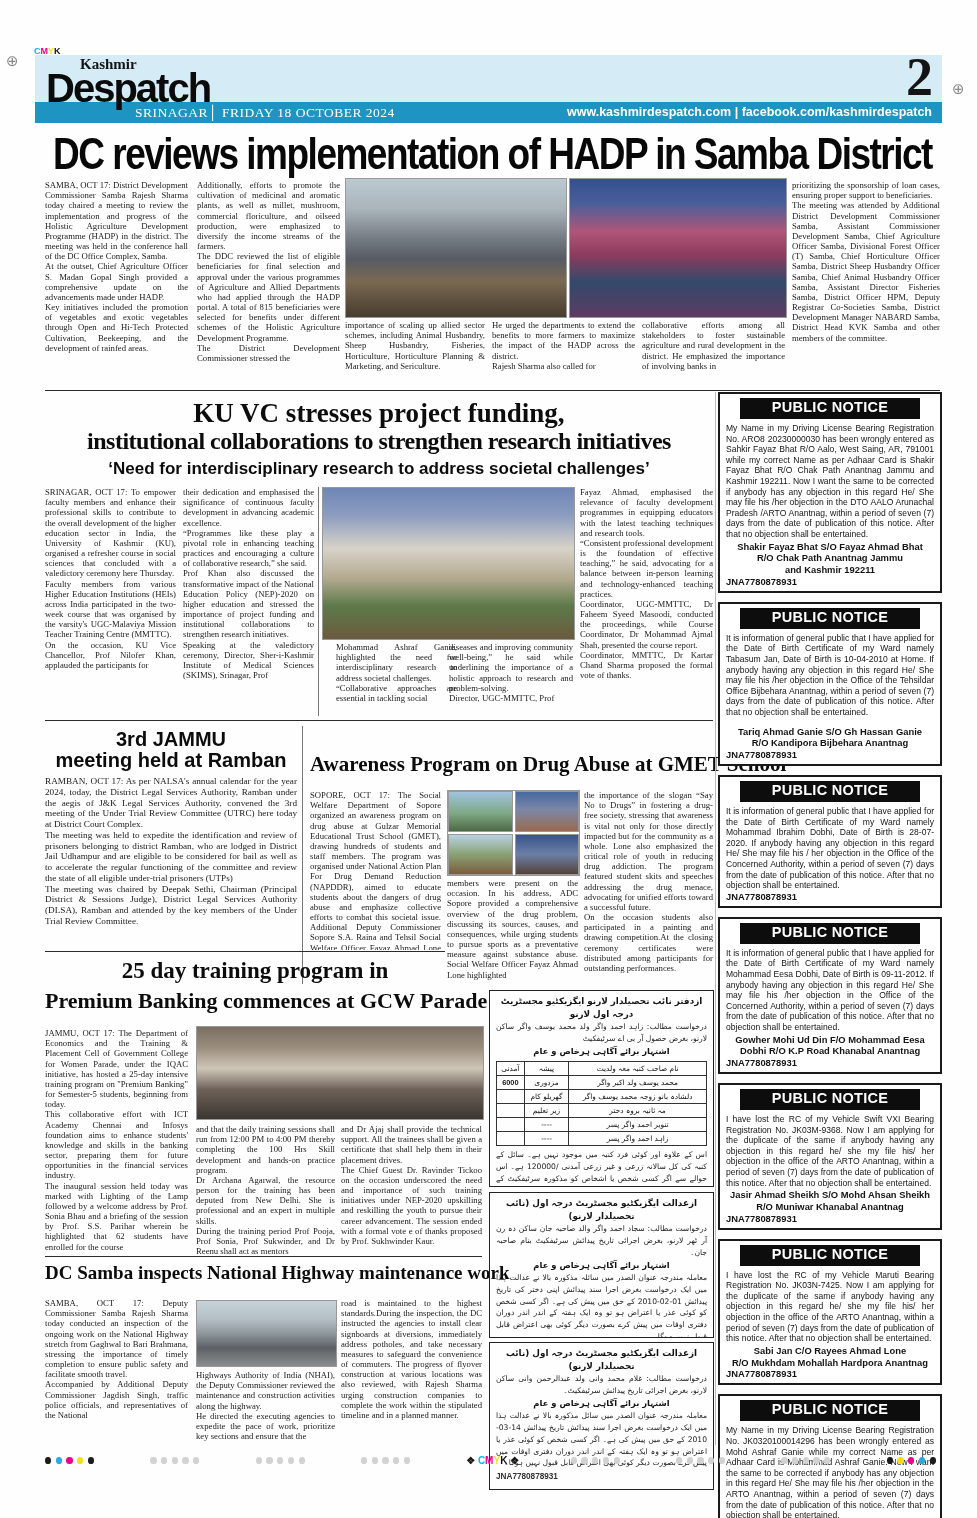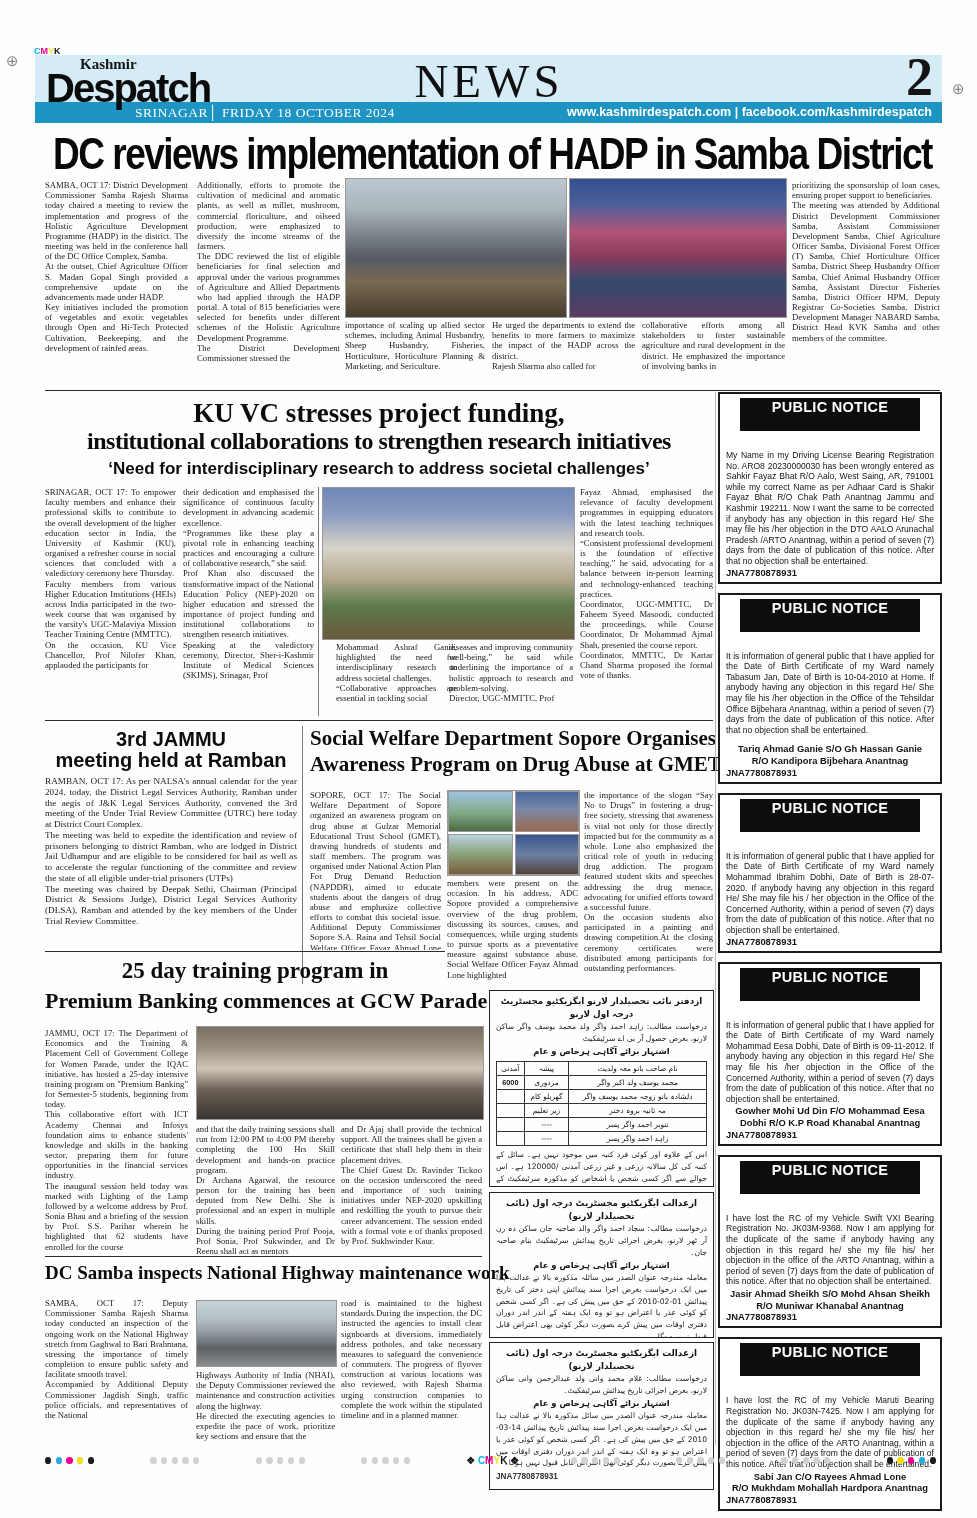--- a/index.html
+++ b/index.html
@@ -37,21 +37,21 @@
   .collage { display:grid; grid-template-columns:1fr 1fr; grid-template-rows:1fr 1fr; gap:2px; background:#fff; }
   .collage div { border:0.5px solid #999; }
   .cg1 { background:linear-gradient(180deg,#9fc3e0 0%,#7fa884 55%,#4c6a44 100%); }
   .cg2 { background:linear-gradient(180deg,#4668a0 0%,#7c88a8 45%,#9a6a4e 100%); }
   .cg3 { background:linear-gradient(180deg,#b9d2e2 0%,#8aa174 50%,#7a5c3e 100%); }
   .cg4 { background:linear-gradient(180deg,#38548c 0%,#6c7fa5 50%,#54423a 100%); }
 
   
   .notices-col { display:flex; flex-direction:column; gap:9px; }
   .notice { border:2px solid #1a1a1a; background:#fff; padding:4px 6px 4px; font-family:"Liberation Sans",sans-serif; }
-  .notice-title { background:#0d0d0d; color:#fff; font-weight:700; font-size:14.5px; text-align:center; padding:1px 0 16px; margin:0 14px 19px; letter-spacing:0.3px; }
+  .notice-title { background:#0d0d0d; color:#fff; font-weight:700; font-size:14.5px; text-align:center; padding:1px 0 4px; margin:0 14px 4px; letter-spacing:0.3px; }
   .notice-body { font-size:8.55px; line-height:1.24; text-align:justify; color:#151515; }
   .notice-sig  { font-size:9.4px; font-weight:700; text-align:center; line-height:1.25; margin-top:1px; }
   .notice-code { font-size:9.4px; font-weight:700; text-align:left; }
 
   
   .urdu-box { border:1.5px solid #222; padding:4px 6px; overflow:hidden; font-family:"DejaVu Sans",sans-serif; direction:rtl; }
   .urdu-title { font-size:8.8px; font-weight:700; text-align:center; line-height:1.5; }
   .urdu-sub   { font-size:8.4px; font-weight:700; text-align:center; line-height:1.6; }
   .urdu-body  { font-size:7.6px; line-height:1.55; text-align:justify; color:#1b1b1b; }
   .urdu-table { width:100%; border-collapse:collapse; margin:3px 0; direction:rtl; }
@@ -78,21 +78,20 @@
     <b class="c-c">C</b><b class="c-m">M</b><b class="c-y">Y</b><b class="c-k">K</b>
   </div>
   <div class="abs regmark" style="left:6px;top:52px;">⊕</div>
   <div class="abs regmark" style="left:952px;top:80px;">⊕</div>
 
   <div class="abs mast-band" style="left:35px;top:55px;width:907px;height:47px;"></div>
   <div class="abs" style="left:46px;top:57px;z-index:5;">
     <div class="logo-top">Kashmir</div>
     <div class="logo-main">Despatch</div>
   </div>
-  <div class="abs section-title" style="left:339px;top:58px;width:300px;">NEWS</div>
   <div class="abs page-num" style="left:875px;top:55px;width:58px;">2</div>
 
   <div class="abs datebar" style="left:35px;top:102px;width:907px;height:21px;text-decoration:underline;">
     <span class="abs city-date" style="left:100px;top:3px;">
       <span>SRINAGAR</span><span>│ </span><span>FRIDAY 18  OCTOBER  2024</span>
     </span>
     <span class="abs web" style="right:10px;top:3px;">
       <span>www.kashmirdespatch.com</span>
       <span>|</span>
       <span>facebook.com/kashmirdespatch</span>
@@ -138,21 +137,20 @@
 Coordinator, MMTTC, Dr Kartar Chand Sharma proposed the formal vote of thanks.</div>
   <div class="abs rule-h" style="left:45px;top:720px;width:668px;"></div>
 
   <div class="abs h-sans" style="left:45px;top:728px;width:252px;font-size:20px;">3rd JAMMU</div>
   <div class="abs h-sans" style="left:45px;top:749px;width:252px;font-size:20px;">meeting held at Ramban</div>
   <div class="abs bodytext" style="left:45px;top:776px;width:252px;height:170px;font-size:9.2px;">RAMBAN, OCT 17: As per NALSA's annual calendar for the year 2024, today, the District Legal Services Authority, Ramban under the aegis of J&amp;K Legal Services Authority, convened the 3rd meeting of the Under Trial Review Committee (UTRC) here today at District Court Complex.
 The meeting was held to expedite the identification and review of prisoners belonging to district Ramban, who are lodged in District Jail Udhampur and are eligible to be considered for bail as well as to accelerate the regular functioning of the committee and review the state of all eligible under-trial prisoners (UTPs)
 The meeting was chaired by Deepak Sethi, Chairman (Principal District &amp; Sessions Judge), District Legal Services Authority (DLSA), Ramban and attended by the key members of the Under Trial Review Committee.</div>
   <div class="abs rule-v" style="left:302px;top:726px;height:258px;"></div>
 
-  <div class="abs h-serif" style="left:310px;top:726px;width:403px;font-size:21px;">Social Welfare Department Sopore Organises</div>
   <div class="abs h-serif" style="left:310px;top:752px;width:403px;font-size:21px;">Awareness Program on Drug Abuse at GMET School</div>
   <div class="abs bodytext" style="left:310px;top:790px;width:131px;height:160px;">SOPORE, OCT 17: The Social Welfare Department of Sopore organized an awareness program on drug abuse at Gulzar Memorial Educational Trust School (GMET), drawing hundreds of students and staff members.  The program was organised under National Action Plan For Drug Demand Reduction (NAPDDR), aimed to educate students about the dangers of drug abuse and emphasize collective efforts to combat this societal issue.  Additional Deputy Commissioner Sopore S.A. Raina and Tehsil Social Welfare Officer Fayaz Ahmad Lone attended the occasion as chief guests.
 Besides Chairman GMET, other staff</div>
   <div class="abs photo collage" style="left:447px;top:790px;width:131px;height:84px;">
     <div class="cg1"></div>
     <div class="cg2"></div>
     <div class="cg3"></div>
     <div class="cg4"></div>
   </div>
   <div class="abs bodytext" style="left:447px;top:878px;width:131px;height:106px;">members were present on the occasion. In his address, ADC Sopore provided a comprehensive overview of the drug problem, discussing its sources, causes, and consequences, while urging students to pursue sports as a preventative measure against substance abuse. Social Welfare Officer Fayaz Ahmad Lone highlighted</div>
@@ -181,21 +179,21 @@
 He directed the executing agencies to expedite the pace of work, prioritize key sections and ensure that the</div>
   <div class="abs bodytext" style="left:341px;top:1298px;width:141px;height:168px;">road is maintained to the highest standards.During the inspection, the DC instructed the agencies to install clear signboards at diversions, immediately address potholes, and take necessary measures to safeguard the convenience of commuters. The progress of flyover construction at various locations was also reviewed, with Rajesh Sharma urging construction companies to complete the work within the stipulated timeline and in a planned manner.</div>
 
   <div class="abs urdu-box" style="left:489px;top:990px;width:211px;height:187px;">
     <div class="urdu-title">ازدفتر نائب تحصیلدار لارنو ایگزیکٹیو مجسٹریٹ درجہ اول لارنو</div>
     <div class="urdu-body">درخواست مطالب: زاہد احمد واگر ولد محمد یوسف واگر ساکن لارنو، بغرض حصول آر بی اے سرٹیفکیٹ</div>
     <div class="urdu-sub">اشتہار برائے آگاہی ہرخاص و عام</div>
     <table class="urdu-table">
       <tbody>
           <tr>
-        <td>نام صاحب بانو معہ ولدیت</td>
+        <td>نام صاحب كنبہ معہ ولدیت</td>
         <td>پیشہ</td>
         <td>آمدنی</td>
       </tr>
       <tr>
         <td>محمد یوسف ولد اکبر واگر</td>
         <td>مزدوری</td>
         <td class="urdu-amt">6000</td>
       </tr>
       <tr>
         <td>دلشادہ بانو زوجہ محمد یوسف واگر</td>
@@ -238,20 +236,23 @@
     <div class="urdu-body">معاملہ مندرجہ عنوان الصدر میں سائل مذکورہ بالا نے عدالت ہذا میں ایک درخواست بغرض اجرا سند پیدائش تاریخ پیدائش 14-03-2010 کے حق میں پیش کی ہے۔ اگر کسی شخص کو کوئی عذر یا اعتراض ہو تو وہ ایک ہفتہ کے اندر اندر دوران دفتری اوقات میں پیش کرے بصورت دیگر کوئی بھی اعتراض قابل قبول نہیں ہوگا۔</div>
     <div class="urdu-code">JNA7780878931</div>
   </div>
 
   <div class="abs rule-v" style="left:715px;top:392px;height:1053px;border-left-color:#bbb;"></div>
   <div class="abs notices-col" style="left:718px;top:392px;width:224px;">
 
     <div class="notice">
       <div class="notice-title">PUBLIC NOTICE</div>
       <div class="notice-body">My Name in my Driving License Bearing Registration No. ARO8 20230000030 has been wrongly entered as Sahkir Fayaz Bhat R/O Aalo, West Saing, AR, 791001 while my correct Name as per Adhaar Card is Shakir Fayaz Bhat R/O Chak Path Anantnag Jammu and Kashmir 192211. Now I want the same to be corrected if anybody has any objection in this regard He/ She may file his /her objection in the DTO AALO Arunachal Pradesh /ARTO Anantnag, within a period of seven (7) days from the date of publication of this notice. After that no objection shall be entertained.</div>
+      <div class="notice-sig" style="white-space:pre-line;">Shakir Fayaz Bhat S/O Fayaz Ahmad Bhat
+R/O Chak Path Anantnag Jammu
+and Kashmir 192211</div>
       <div class="notice-code">JNA7780878931</div>
     </div>
 
     <div class="notice">
       <div class="notice-title">PUBLIC NOTICE</div>
       <div class="notice-body">It is information of general public that I have applied for the Date of Birth Certificate of my Ward namely Tabasum Jan, Date of Birth is 10-04-2010 at Home. If anybody having any objection in this regard He/ She may file his /her objection in the Office of the Tehsildar Office Bijbehara Anantnag, within a period of seven (7) days from the date of publication of this notice. After that no objection shall be entertained.</div>
       <div class="notice-sig" style="white-space:pre-line;margin-top:8px;">Tariq Ahmad Ganie S/O Gh Hassan Ganie
 R/O Kandipora Bijbehara Anantnag</div>
       <div class="notice-code">JNA7780878931</div>
     </div>

